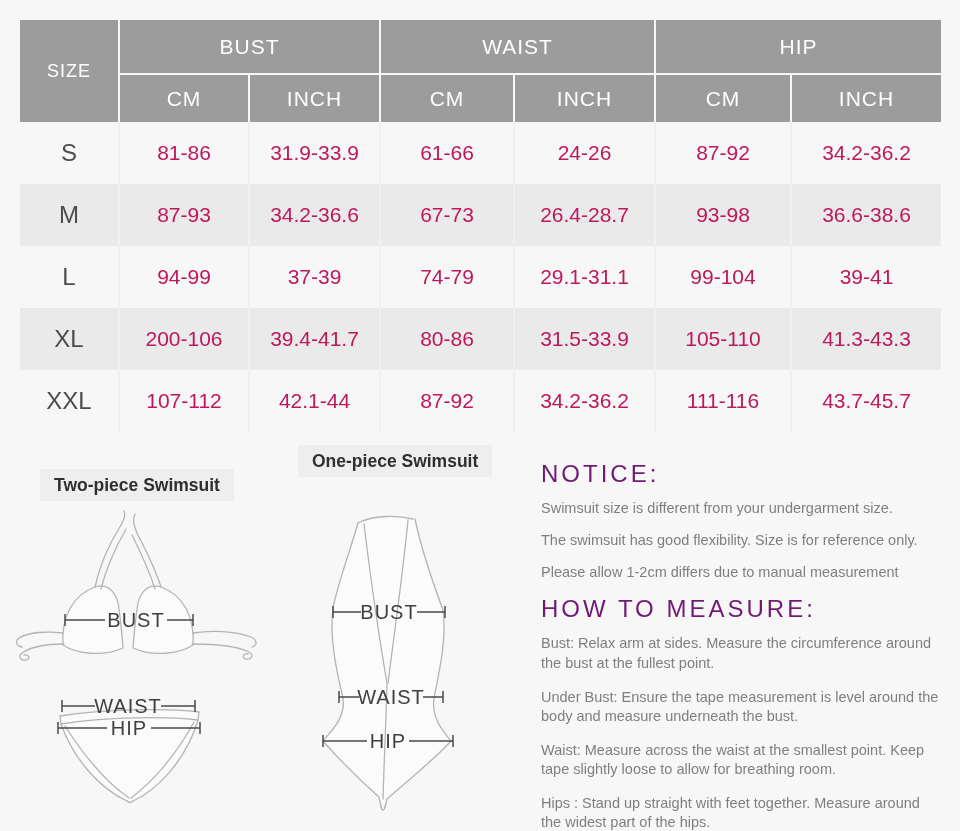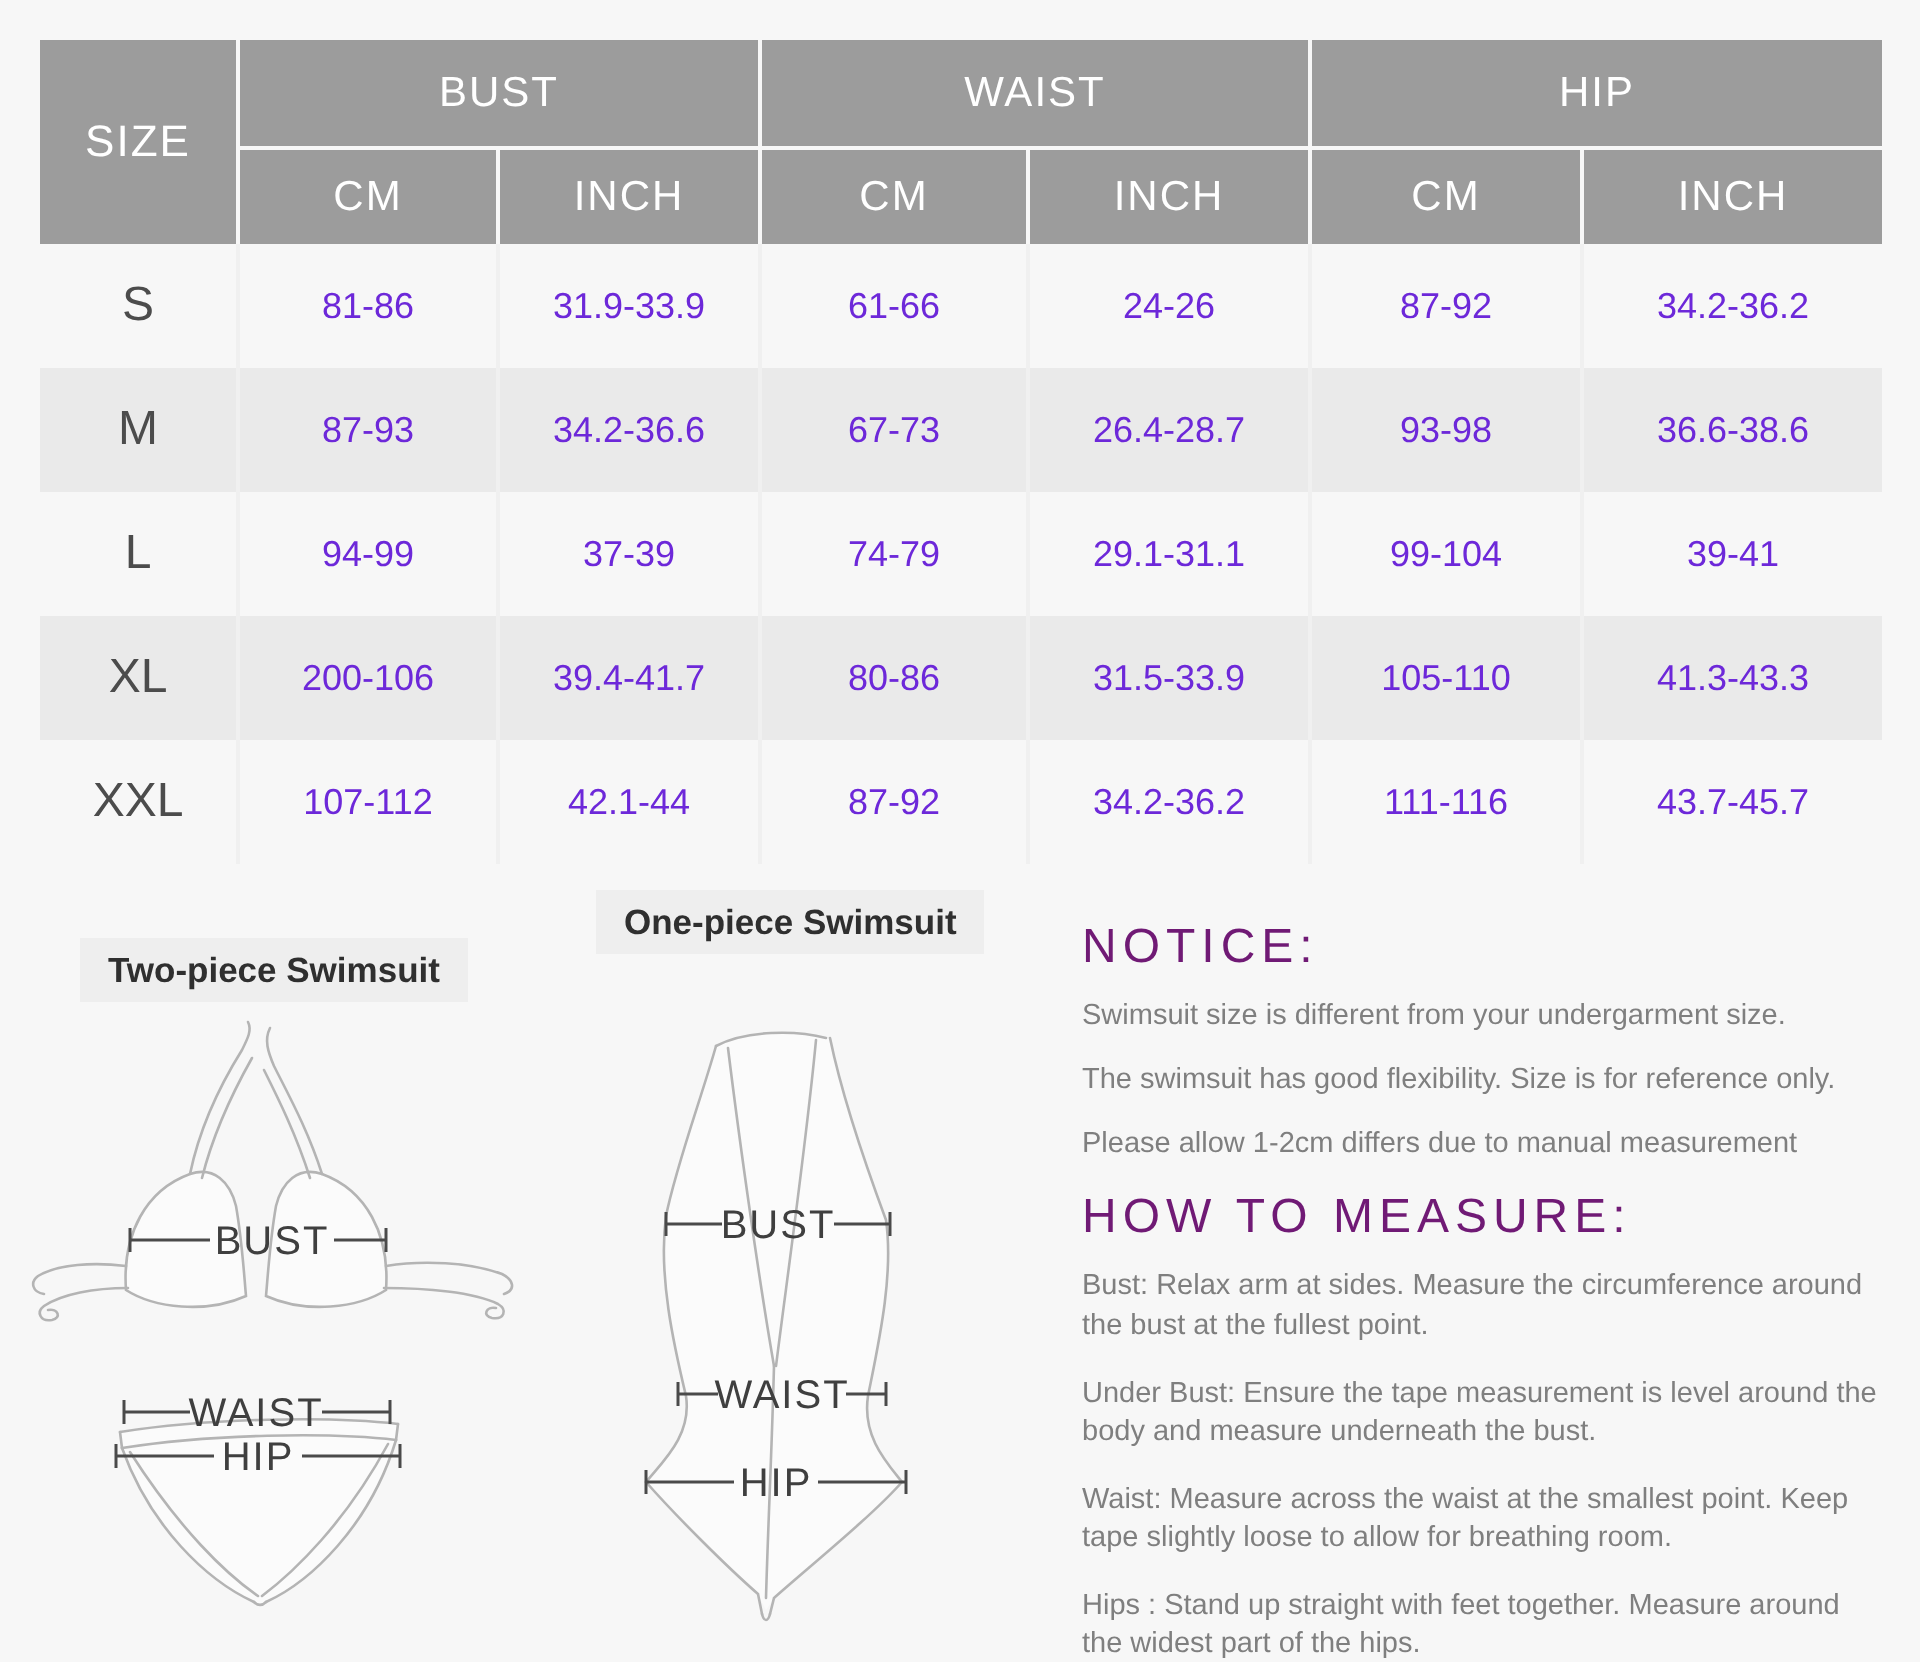--- a/index.html
+++ b/index.html
@@ -16,28 +16,28 @@
     display:grid;
     grid-template-columns:100px 130px 131px 134px 141px 136px 149px;
     grid-template-rows:55px 47px repeat(5, 62px);
   }
   .cell { display:flex; align-items:center; justify-content:center; }
   .th {
     background:#9c9c9c; color:#ffffff;
     font-size:21px; letter-spacing:1px;
     border-right:2px solid #f7f7f7;
   }
-  .ga-size { grid-area:1/1/3/2; font-size:22px; border-bottom:none; }
+  .ga-size { grid-area:1/1/3/2; font-size:18px; border-bottom:none; }
   .ga-bust { grid-area:1/2/2/4; border-bottom:2px solid #f7f7f7; }
   .ga-waist{ grid-area:1/4/2/6; border-bottom:2px solid #f7f7f7; }
   .ga-hip  { grid-area:1/6/2/8; border-bottom:2px solid #f7f7f7; border-right:none; }
   .ga-u1{grid-area:2/2} .ga-u2{grid-area:2/3} .ga-u3{grid-area:2/4}
   .ga-u4{grid-area:2/5} .ga-u5{grid-area:2/6} .ga-u6{grid-area:2/7; border-right:none;}
   .td {
-    color:#6d28d9; font-size:18px;
+    color:#be185d; font-size:21px;
     border-right:2px solid #f0f0f0;
   }
   .td.lastcol { border-right:none; }
   .td.sizecol { color:#4c4c4c; font-size:24px; }
   .stripe { background:#eaeaea; }
 
   
   .fig-label {
     position:absolute; height:32px; display:flex; align-items:center;
     padding:0 14px; background:#eeeeee; color:#2f2f2f; font-size:17.5px;font-weight:bold;

